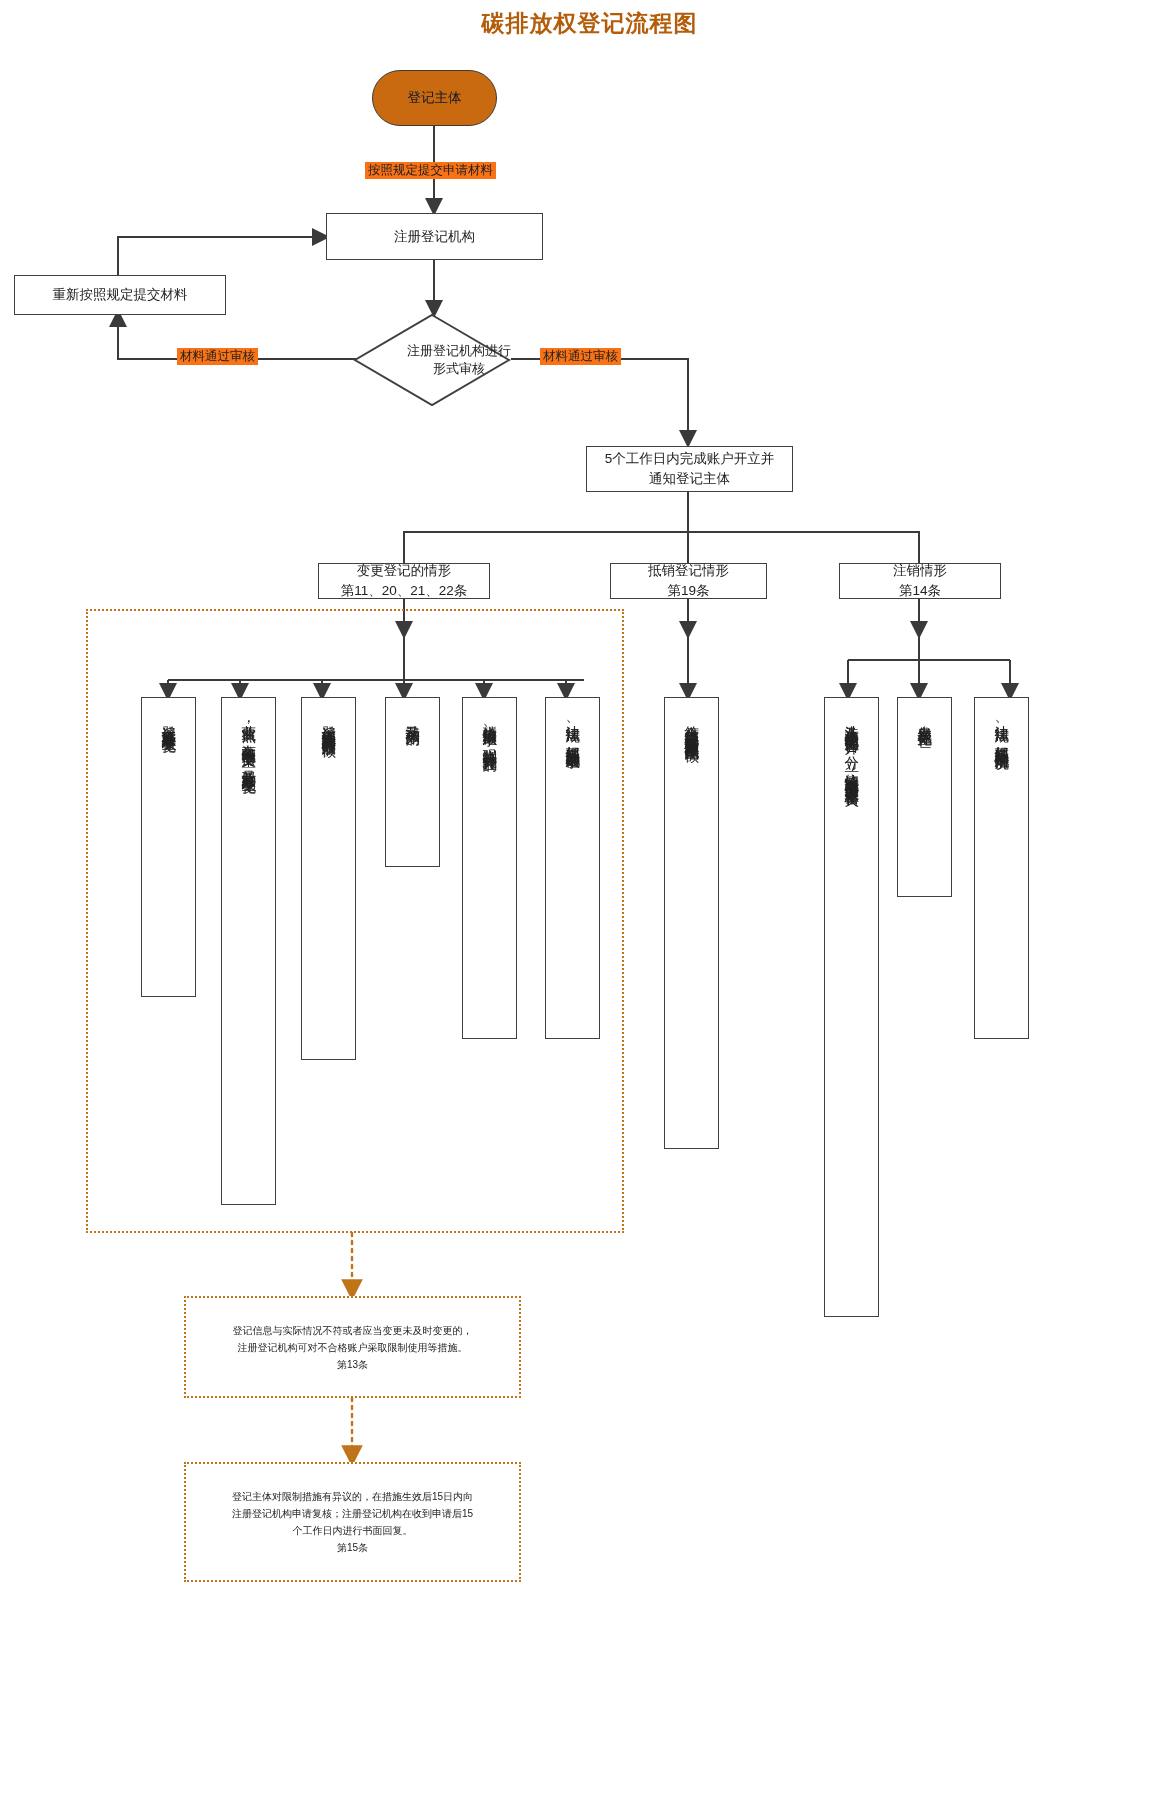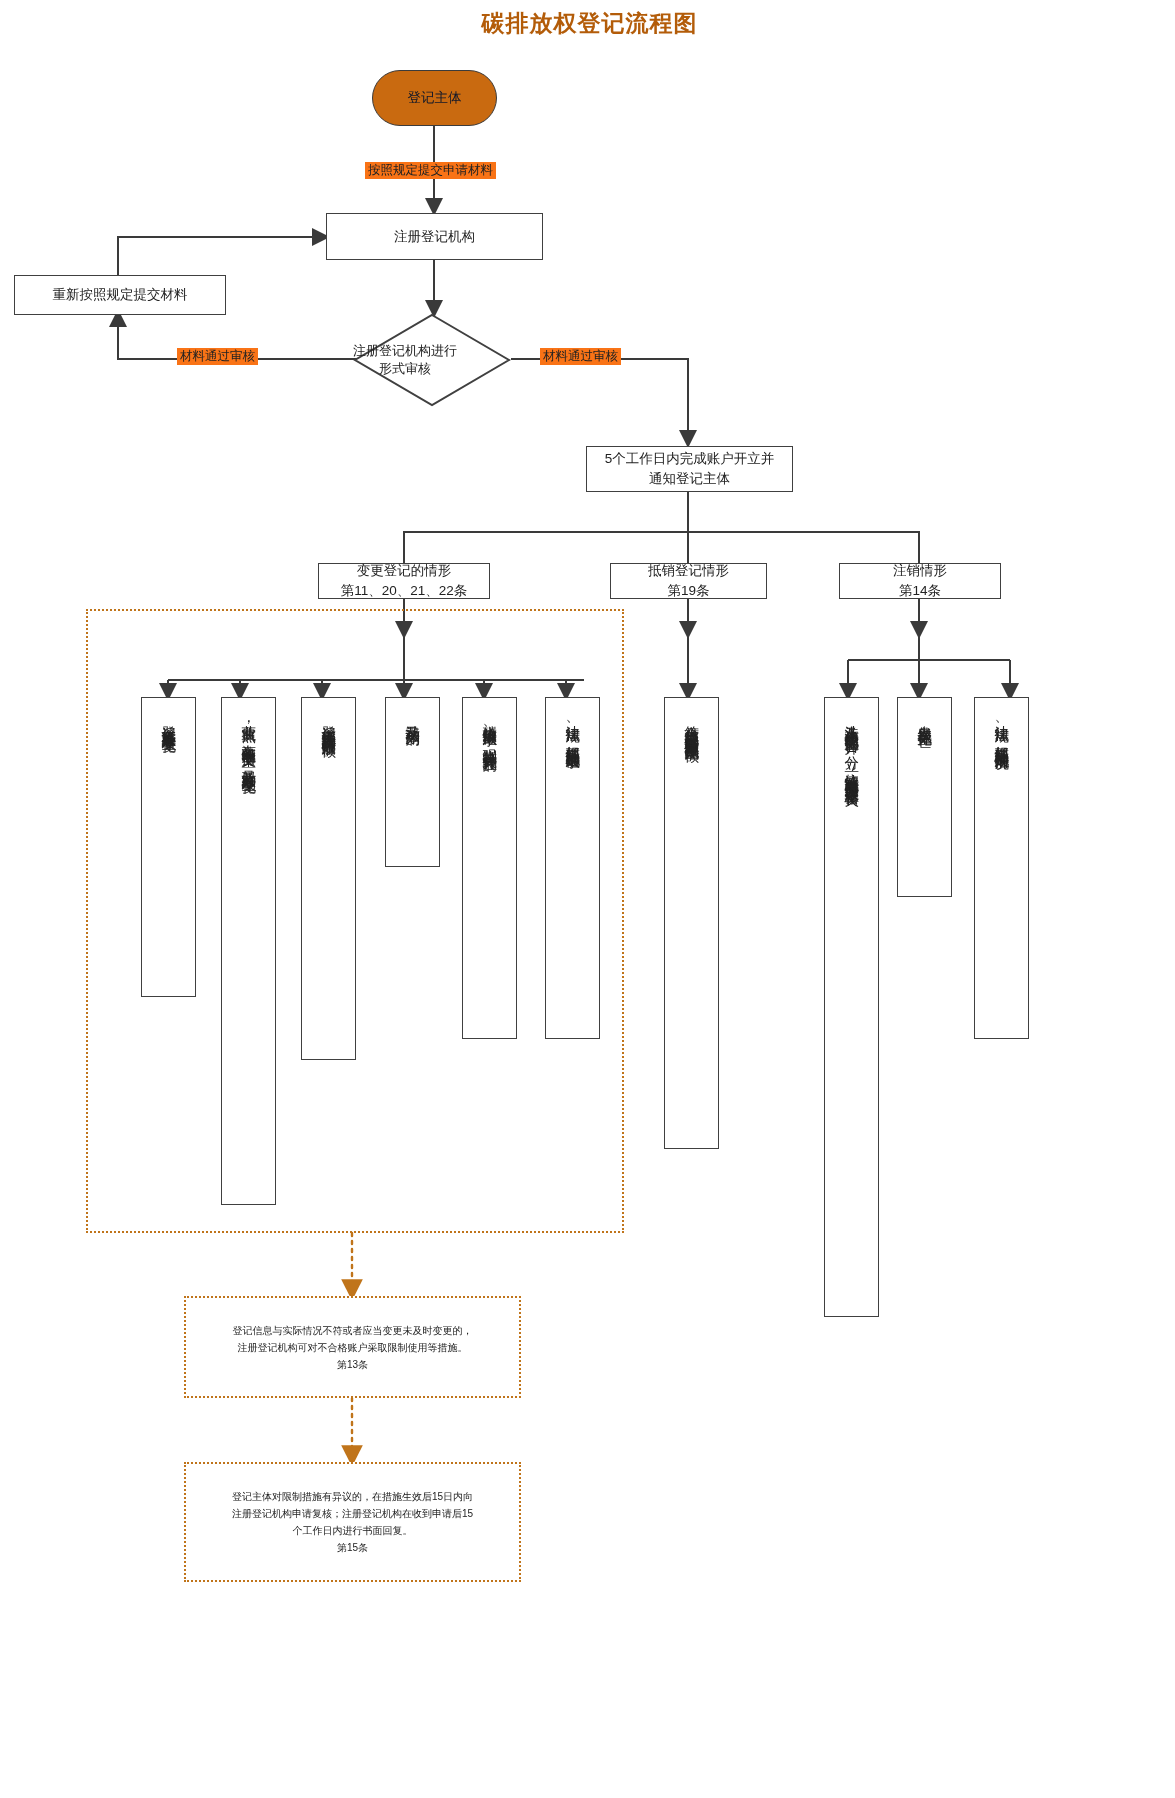--- a/index.html
+++ b/index.html
@@ -37,21 +37,21 @@
   }
   .start {
     border-radius: 28px;
     background: #C96A10;
     border: 1.6px solid #3b3b3b;
     color: #0f172a;
     font-size: 13.5px;
   }
   .diamond-wrap {
     position: absolute; z-index: 3;
-    display:flex; align-items:center; justify-content:flex-start;
+    display:flex; align-items:center; justify-content:flex-end;
   }
   .diamond-shape {
     position:absolute; left:0; top:0; width:100%; height:100%;
   }
   .diamond-label {
     position: relative; z-index: 2;
     text-align: center; font-size: 13px; line-height: 1.4;
     white-space: pre-line;
   }
 

